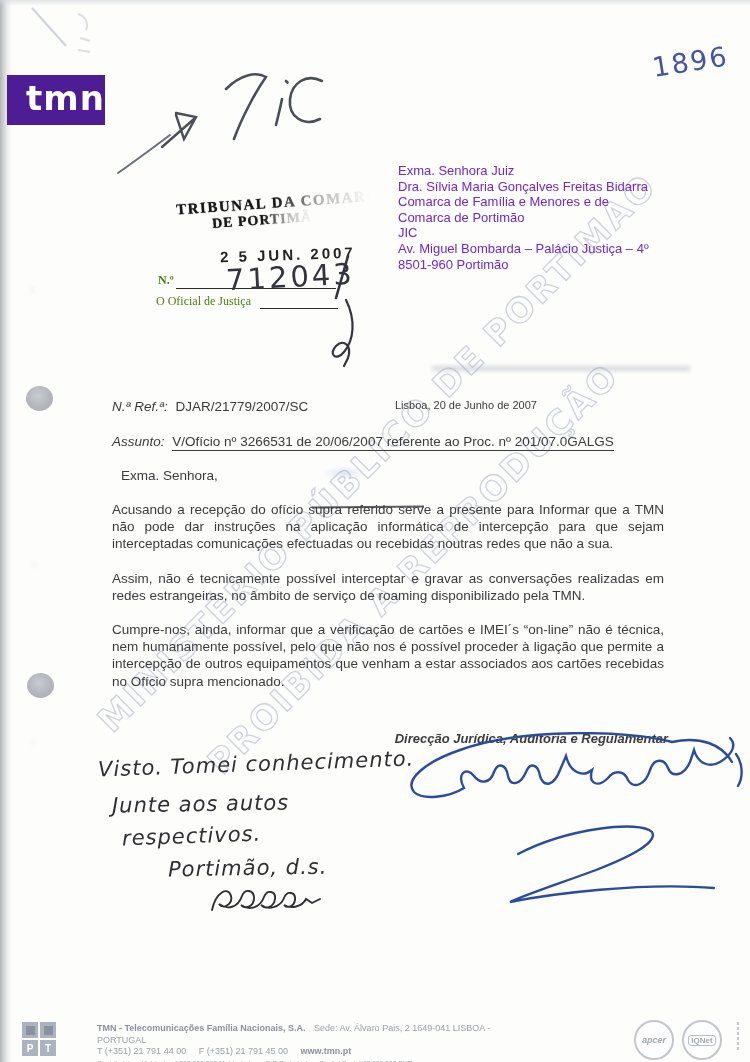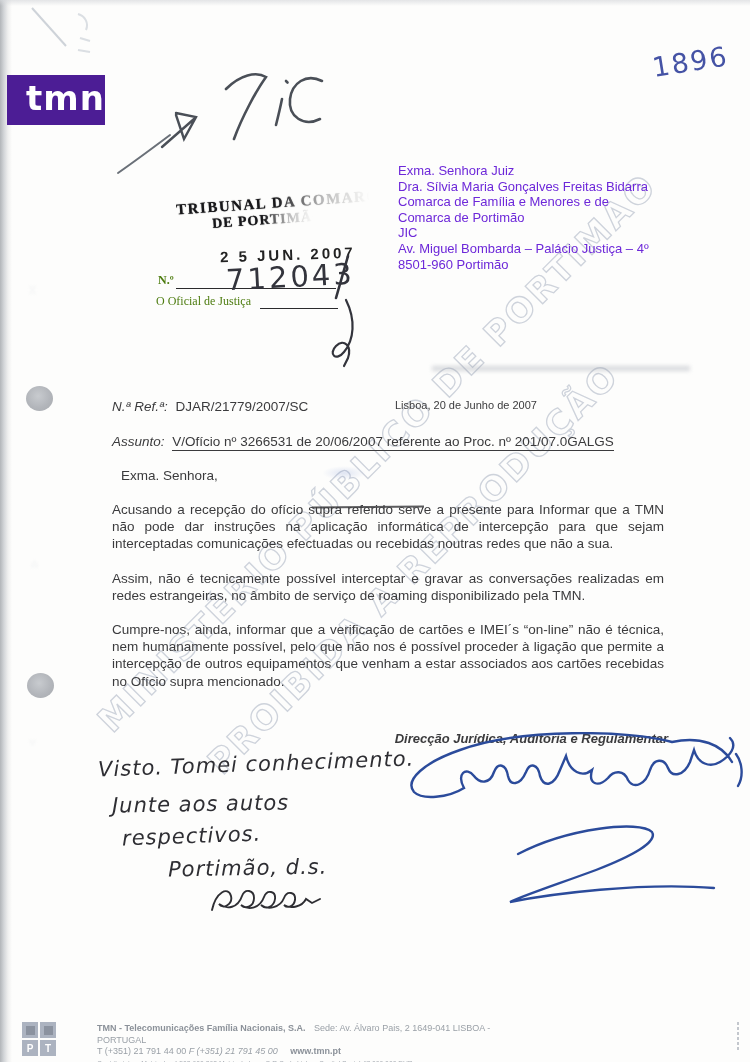--- a/index.html
+++ b/index.html
@@ -184,21 +184,35 @@
       </div>
   </div>
 
   <div class="abs footer-text" style="left:97px;top:1023px;width:440px;">
     <div>
       <b>TMN - Telecomunicações Família Nacionais, S.A.</b>
       <span style="margin-left:6px;">Sede: Av. Álvaro Pais, 2    1649-041 LISBOA - PORTUGAL</span>
     </div>
     <div>
       <span>T (+351) 21 791 44 00</span>
-      <span style="font-style:italic;">F (+351) 21 791 45 00</span>
+      <span style="margin-left:10px;">F (+351) 21 791 45 00</span>
       <b style="margin-left:10px;">www.tmn.pt</b>
     </div>
     <div class="footer-legal">Contribuinte e Matrícula nº 502 600 268      Matriculada na C.R.C. de Lisboa      Capital Social 47.000.000 EUR</div>
   </div>
 
+  <div class="abs" style="left:634px;top:1020px;display:flex;gap:8px;">
+    <div>
+      <div class="cert">
+          <span class="ctext">apcer</span>
+        </div>
+
+    </div>
+    <div>
+      <div class="cert">
+          <span class="cbox">IQNet</span>
+        </div>
+
+    </div>
+  </div>
   <div class="abs" style="left:737px;top:1022px;width:2px;height:30px;background:repeating-linear-gradient(180deg,#c3c7cd 0,#c3c7cd 3px,transparent 3px,transparent 5px);"></div>
 
 </div>
 
 </body></html>

